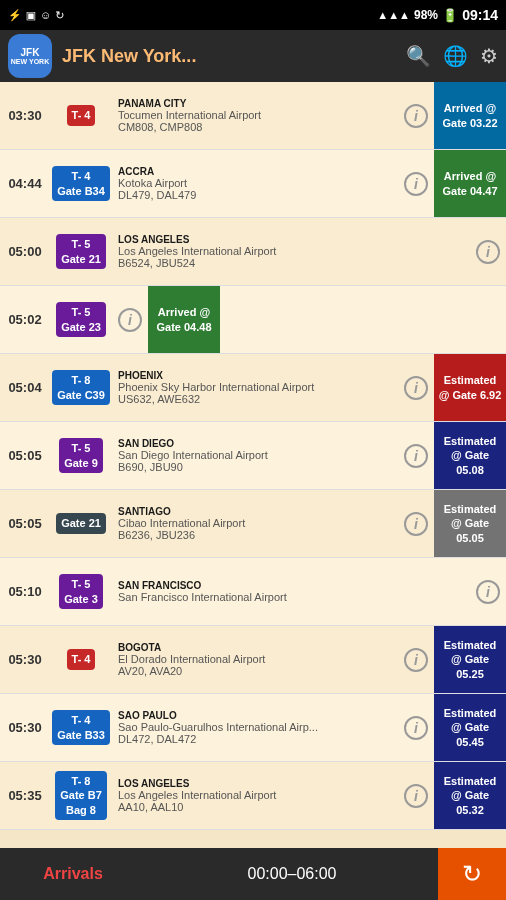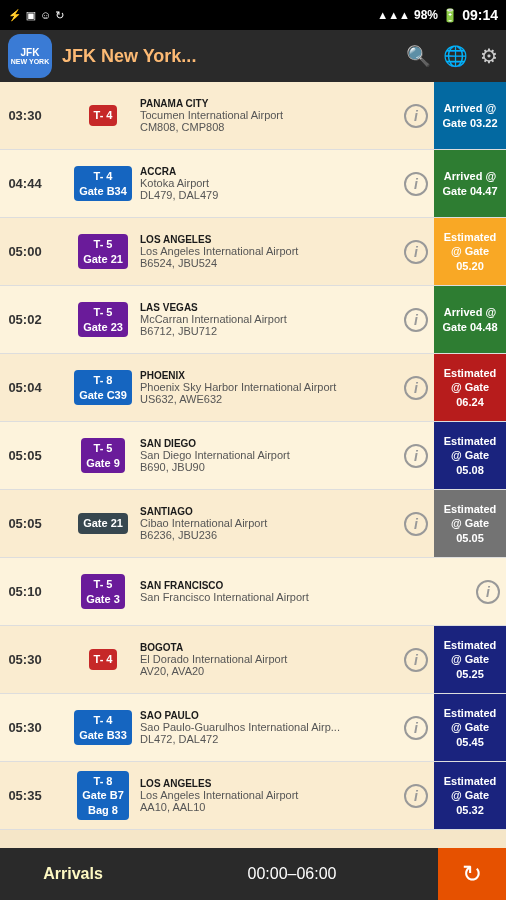--- a/index.html
+++ b/index.html
@@ -111,21 +111,20 @@
       padding: 4px 8px;
     }
 
     .gate-col {
       width: 62px;
       display: flex;
       align-items: center;
       justify-content: center;
       flex-shrink: 0;
       padding: 4px 2px;
-      margin-left: 22px;
     }
 
     .gate-badge {
       border-radius: 4px;
       padding: 3px 5px;
       font-size: 11px;
       font-weight: bold;
       color: #fff;
       text-align: center;
       line-height: 1.3;
@@ -207,21 +206,21 @@
       left: 0;
       width: 100%;
       height: 52px;
       background: #2a2a2a;
       display: flex;
       align-items: center;
     }
 
     .bottom-label {
       flex: 1;
-      color: #fef9c3;
+      color: #ef4444;
       font-size: 16px;
       font-weight: bold;
       text-align: center;
     }
 
     .bottom-time-range {
       flex: 2;
       color: #fff;
       font-size: 16px;
       font-weight: normal;
@@ -313,53 +312,47 @@
 Gate 21</div>
       </div>
       <div class="flight-info">
         <div class="city-name">LOS ANGELES</div>
         <div class="airport-name">Los Angeles International Airport</div>
         <div class="flight-codes">B6524, JBU524</div>
       </div>
       <div class="info-icon-col">
         <div class="info-circle">i</div>
       </div>
-      <div class="status-col" style="background: rgb(249, 168, 37);">Estimated @ Gate 05.20</div>
     </div>
     <div class="flight-row">
       <div class="time-col">05:02</div>
       <div class="gate-col">
         <div class="gate-badge" style="background: rgb(106, 27, 154); white-space: pre-line;">T- 5
 Gate 23</div>
-      </div>
-      <div class="flight-info">
-        <div class="city-name">LAS VEGAS</div>
-        <div class="airport-name">McCarran International Airport</div>
-        <div class="flight-codes">B6712, JBU712</div>
       </div>
       <div class="info-icon-col">
         <div class="info-circle">i</div>
       </div>
       <div class="status-col" style="background: rgb(46, 125, 50);">Arrived @ Gate 04.48</div>
     </div>
     <div class="flight-row">
       <div class="time-col">05:04</div>
       <div class="gate-col">
         <div class="gate-badge" style="background: rgb(21, 101, 192); white-space: pre-line;">T- 8
 Gate C39</div>
       </div>
       <div class="flight-info">
         <div class="city-name">PHOENIX</div>
         <div class="airport-name">Phoenix Sky Harbor International Airport</div>
         <div class="flight-codes">US632, AWE632</div>
       </div>
       <div class="info-icon-col">
         <div class="info-circle">i</div>
       </div>
-      <div class="status-col" style="background: rgb(183, 28, 28);">Estimated @ Gate 06.24</div>
+      <div class="status-col" style="background: rgb(183, 28, 28);">Estimated @ Gate 6.92</div>
     </div>
     <div class="flight-row">
       <div class="time-col">05:05</div>
       <div class="gate-col">
         <div class="gate-badge" style="background: rgb(106, 27, 154); white-space: pre-line;">T- 5
 Gate 9</div>
       </div>
       <div class="flight-info">
         <div class="city-name">SAN DIEGO</div>
         <div class="airport-name">San Diego International Airport</div>

